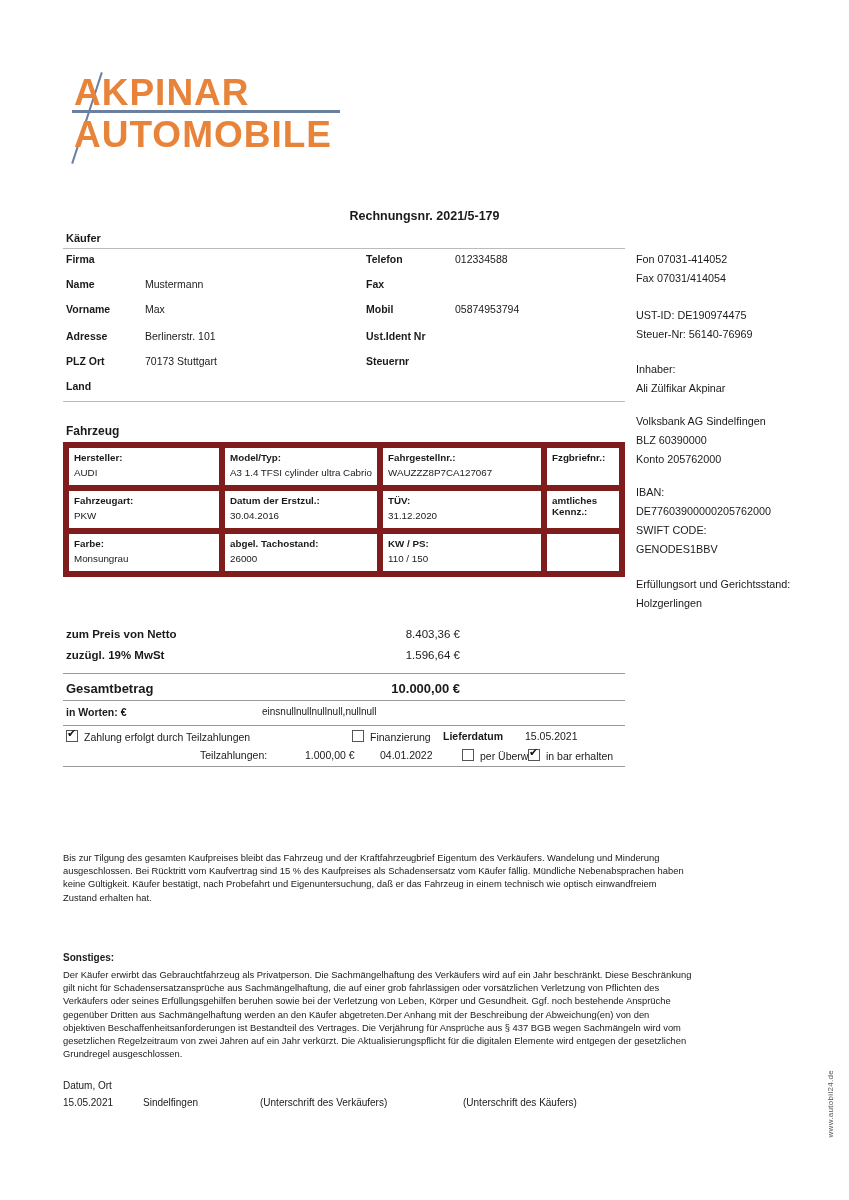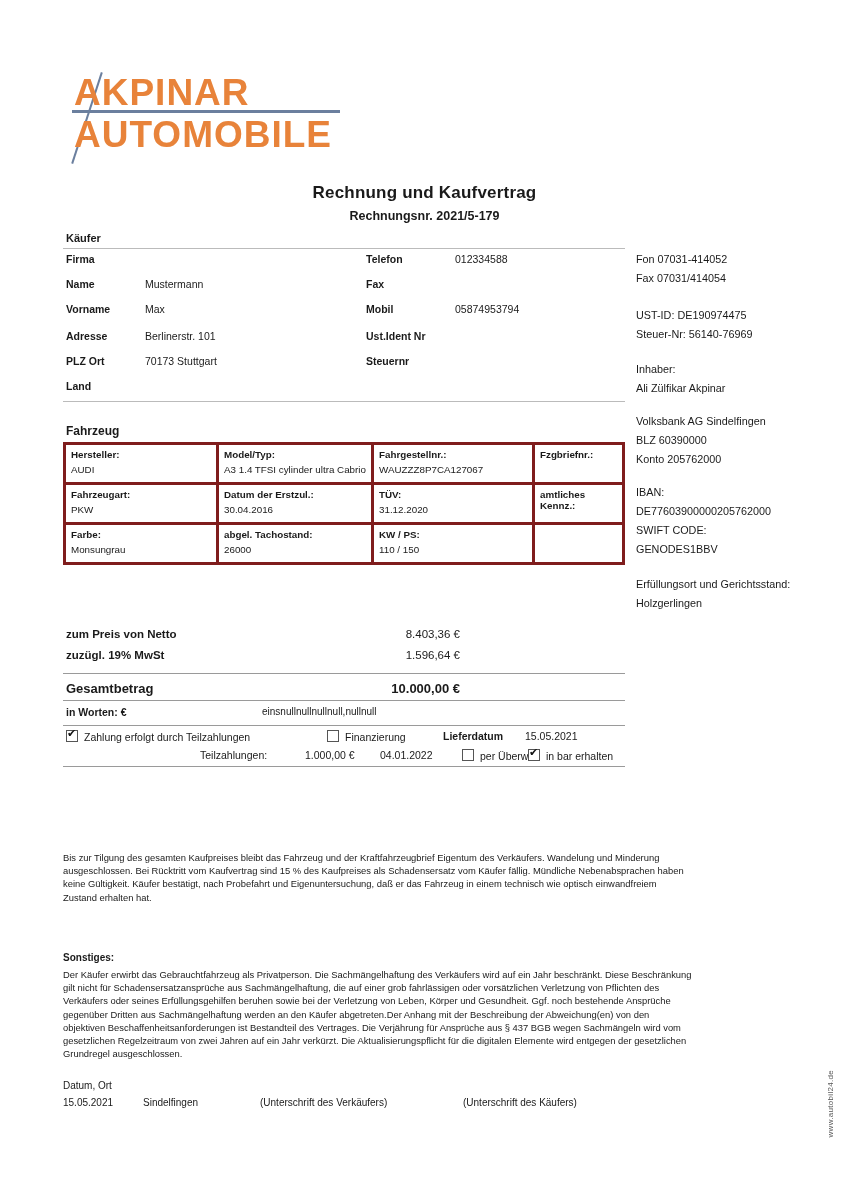--- a/index.html
+++ b/index.html
@@ -133,21 +133,21 @@
   }
   table.fz {
     position: absolute;
     left: 63px;
     top: 442px;
     width: 562px;
     border-collapse: collapse;
     font-size: 9.8px;
   }
   table.fz td {
-    border: 3px solid #7f1d1d;
+    border: 6px solid #7f1d1d;
     vertical-align: top;
     padding: 4px 5px 5px 5px;
     height: 28px;
   }
   table.fz .hd {
     font-weight: bold;
     display: block;
     margin-bottom: 4px;
   }
 
@@ -261,21 +261,20 @@
 
 <div class="page">
 
   <div class="logo">
     <div class="logo-bar"></div>
     <div class="logo-slash"></div>
     <div class="logo-line1">AKPINAR</div>
     <div class="logo-line2">AUTOMOBILE</div>
   </div>
 
-  <div class="doc-title">Rechnung und Kaufvertrag</div>
   <div class="doc-subtitle">Rechnungsnr. 2021/5-179</div>
 
   <div class="kaeufer-label">Käufer</div>
   <div class="rule buyer-rule-top"></div>
   <div class="rule buyer-rule-bot"></div>
 
   <div class="field" style="left:66px; top:253px;"><span class="lbl">Firma</span></div>
   <div class="field" style="left:66px; top:278px;"><span class="lbl">Name</span></div>
   <div class="field" style="left:66px; top:303px;"><span class="lbl">Vorname</span></div>
   <div class="field" style="left:66px; top:330px;"><span class="lbl">Adresse</span></div>
@@ -402,21 +401,21 @@
   <div class="total-amount">10.000,00 €</div>
   <div class="price-rule" style="top:700px;"></div>
 
   <div class="worte-lbl">in Worten: €</div>
   <div class="worte-val">einsnullnullnullnull,nullnull</div>
   <div class="price-rule" style="top:725px;"></div>
 
   <div class="opt" style="left:66px; top:730px;">
     <span class="cb checked"></span><span>Zahlung erfolgt durch Teilzahlungen</span>
   </div>
-  <div class="opt" style="left:327px; top:730px;">
+  <div class="opt" style="left:352px; top:730px;">
     <span class="cb"></span><span>Finanzierung</span>
   </div>
   <div class="opt bold" style="left:443px; top:730px;">Lieferdatum</div>
   <div class="opt" style="left:525px; top:730px;">15.05.2021</div>
 
   <div class="opt" style="left:200px; top:749px;">Teilzahlungen:</div>
   <div class="opt" style="left:305px; top:749px;">1.000,00 €</div>
   <div class="opt" style="left:380px; top:749px;">04.01.2022</div>
   <div class="opt" style="left:462px; top:749px;">
     <span class="cb"></span><span>per Überw.</span>

